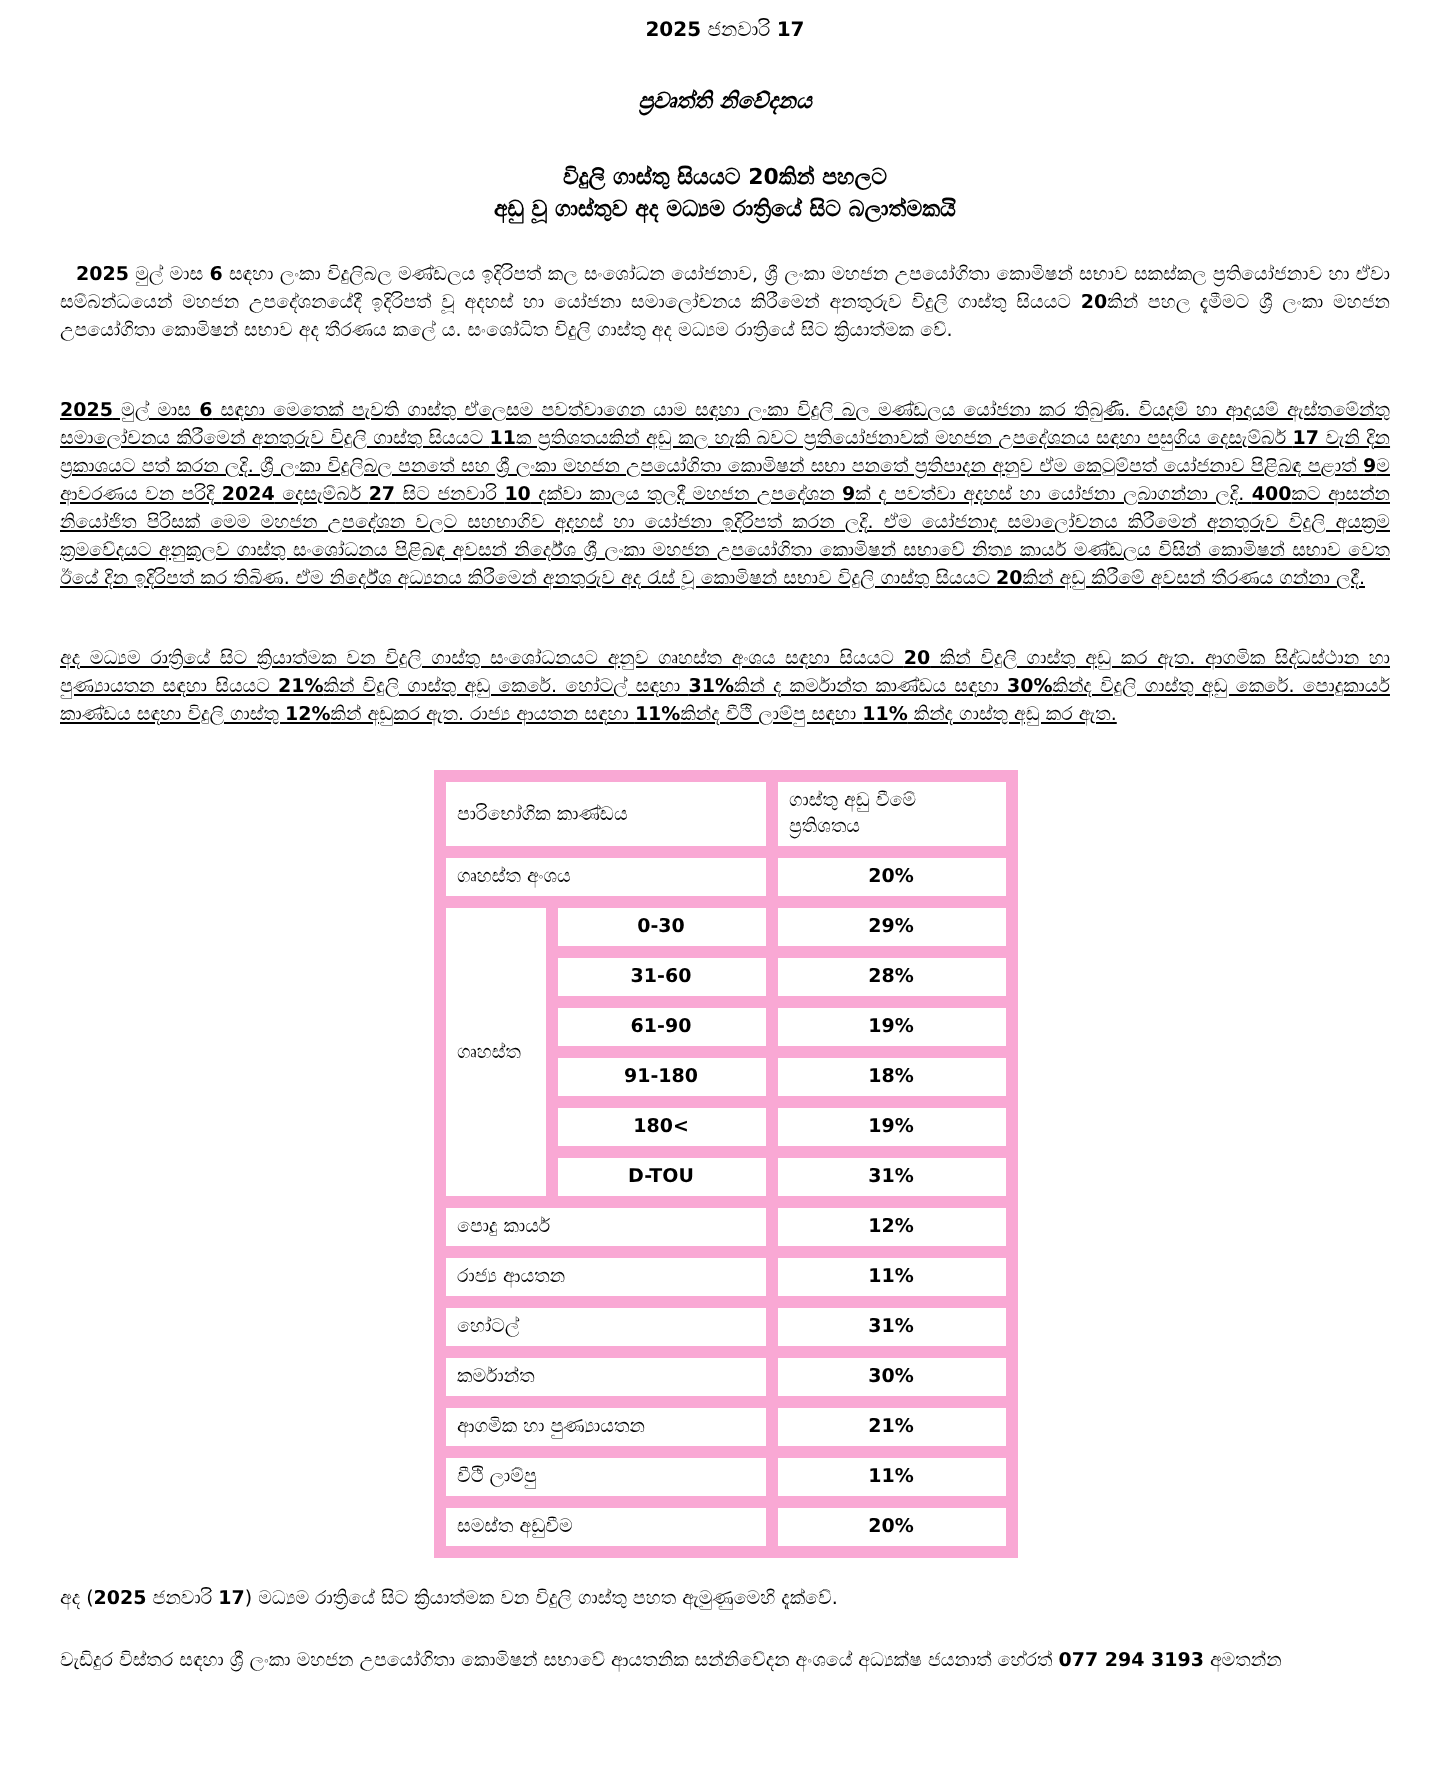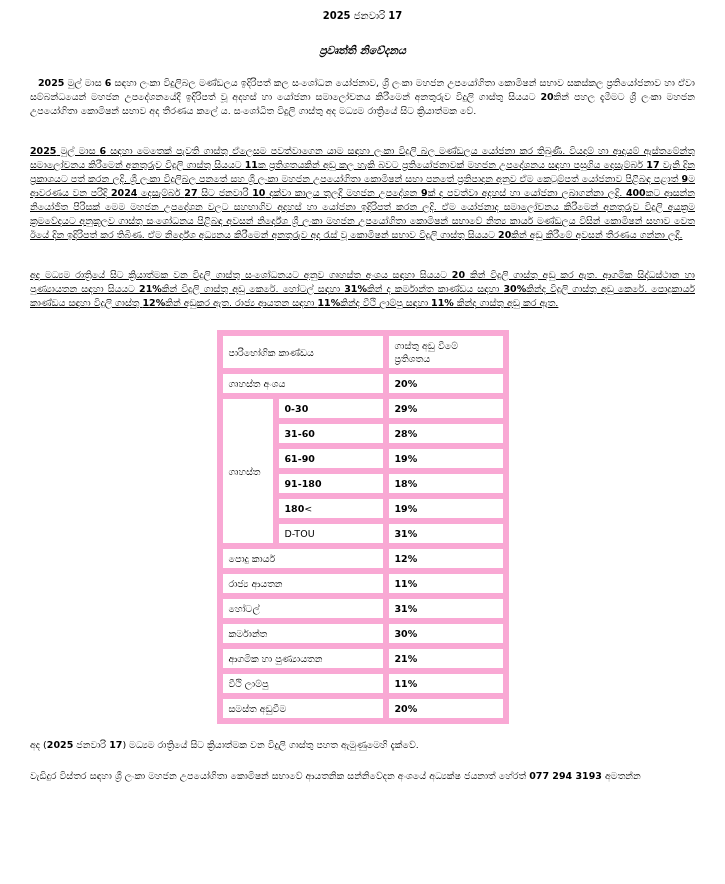--- a/index.html
+++ b/index.html
@@ -55,33 +55,37 @@
     line-height: 13px;
     padding: 3px 6px;
     height: 20px;
     vertical-align: middle;
     overflow: hidden;
   }
   table.tariff tr.head td {
     height: 35px;
     vertical-align: middle;
   }
-  table.tariff td.num { font-weight: normal; }
+  table.tariff td.num { font-weight: bold; text-align: center; }
   .after-table { margin-top: 14px !important; }
   .contact-para { margin-top: 17px !important; }
 </style>
 </head>
 <body>
 
 <div class="page">
 
   <div class="doc-date"><b>2025</b> ජනවාරි <b>17</b></div>
 
   <div class="doc-type">ප්‍රවෘත්ති නිවේදනය</div>
 
+  <div class="headline">
+    <div>විදුලි ගාස්තු සියයට <b>20</b>කින් පහලට</div>
+    <div>අඩු වූ ගාස්තුව අද මධ්‍යම රාත්‍රියේ සිට බලාත්මකයි</div>
+  </div>
 
   <div class="body-text">
     <p class="indent"><b>2025</b> මුල් මාස <b>6</b> සඳහා ලංකා විදුලිබල මණ්ඩලය ඉදිරිපත් කල සංශෝධන යෝජනාව, ශ්‍රී ලංකා මහජන උපයෝගිතා කොමිෂන් සභාව සකස්කල ප්‍රතියෝජනාව හා ඒවා සම්බන්ධයෙන් මහජන උපදේශනයේදී ඉදිරිපත් වූ අදහස් හා යෝජනා සමාලෝචනය කිරීමෙන් අනතුරුව විදුලි ගාස්තු සියයට <b>20</b>කින් පහල දැමීමට ශ්‍රී ලංකා මහජන උපයෝගිතා කොමිෂන් සභාව අද තීරණය කලේ ය. සංශෝධිත විදුලි ගාස්තු අද මධ්‍යම රාත්‍රියේ සිට ක්‍රියාත්මක වේ.</p>
     <p class="gap-lg"><b>2025</b> මුල් මාස <b>6</b> සඳහා මෙතෙක් පැවති ගාස්තු ඒලෙසම පවත්වාගෙන යාම සඳහා ලංකා විදුලි බල මණ්ඩලය යෝජනා කර තිබුණි. වියදම් හා ආදායම් ඇස්තමේන්තු සමාලෝචනය කිරීමෙන් අනතුරුව විදුලි ගාස්තු සියයට <b>11</b>ක ප්‍රතිශතයකින් අඩු කල හැකි බවට ප්‍රතියෝජනාවක් මහජන උපදේශනය සඳහා පසුගිය දෙසැම්බර් <b>17</b> වැනි දින ප්‍රකාශයට පත් කරන ලදි. ශ්‍රී ලංකා විදුලිබල පනතේ සහ ශ්‍රී ලංකා මහජන උපයෝගිතා කොමිෂන් සභා පනතේ ප්‍රතිපාදන අනුව ඒම කෙටුම්පත් යෝජනාව පිළිබඳ පළාත් <b>9</b>ම ආවරණය වන පරිදි <b>2024</b> දෙසැම්බර් <b>27</b> සිට ජනවාරි <b>10</b> දක්වා කාලය තුලදී මහජන උපදේශන <b>9</b>ක් ද පවත්වා අදහස් හා යෝජනා ලබාගන්නා ලදි. <b>400</b>කට ආසන්න නියෝජිත පිරිසක් මෙම මහජන උපදේශන වලට සහභාගිව අදහස් හා යෝජනා ඉදිරිපත් කරන ලදි. ඒම යෝජනාද සමාලෝචනය කිරීමෙන් අනතුරුව විදුලි අයක්‍රම ක්‍රමවේදයට අනුකූලව ගාස්තු සංශෝධනය පිළිබඳ අවසන් නිර්දේශ ශ්‍රී ලංකා මහජන උපයෝගිතා කොමිෂන් සභාවේ නිත්‍ය කාර්ය මණ්ඩලය විසින් කොමිෂන් සභාව වෙත ඊයේ දින ඉදිරිපත් කර තිබිණ. ඒම නිර්දේශ අධ්‍යනය කිරීමෙන් අනතුරුව අද රැස් වූ කොමිෂන් සභාව විදුලි ගාස්තු සියයට <b>20</b>කින් අඩු කිරීමේ අවසන් තීරණය ගන්නා ලදී.</p>
     <p class="gap-lg">අද මධ්‍යම රාත්‍රියේ සිට ක්‍රියාත්මක වන විදුලි ගාස්තු සංශෝධනයට අනුව ගෘහස්ත අංශය සඳහා සියයට <b>20</b> කින් විදුලි ගාස්තු අඩු කර ඇත. ආගමික සිද්ධස්ථාන හා පුණ්‍යායතන සඳහා සියයට <b>21%</b>කින් විදුලි ගාස්තු අඩු කෙරේ. හෝටල් සඳහා <b>31%</b>කින් ද කර්මාන්ත කාණ්ඩය සඳහා <b>30%</b>කින්ද විදුලි ගාස්තු අඩු කෙරේ. පොදුකාර්ය කාණ්ඩය සඳහා විදුලි ගාස්තු <b>12%</b>කින් අඩුකර ඇත. රාජ්‍ය ආයතන සඳහා <b>11%</b>කින්ද වීථි ලාම්පු සඳහා <b>11%</b> කින්ද ගාස්තු අඩු කර ඇත.</p>
 
     <table class="tariff">
       <colgroup>
         <col style="width:56px">
         <col style="width:110px">

